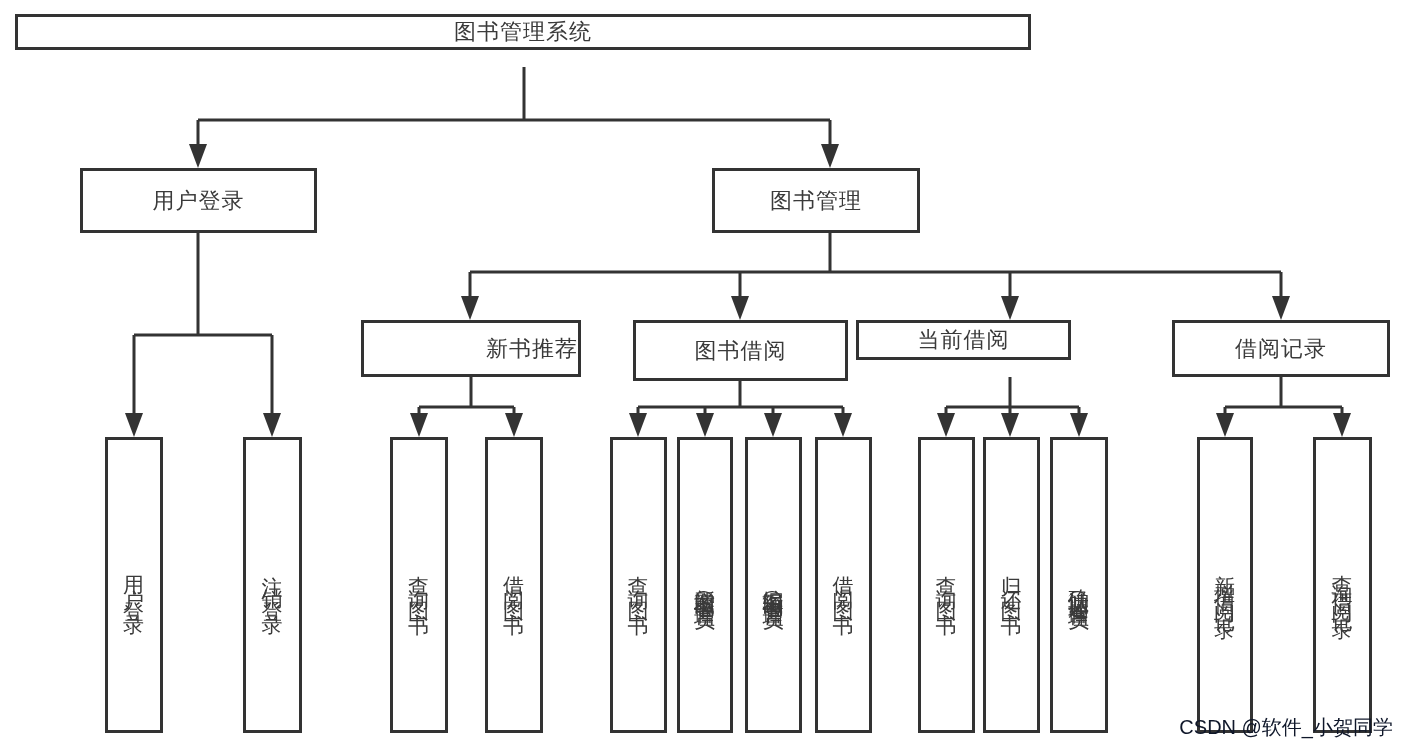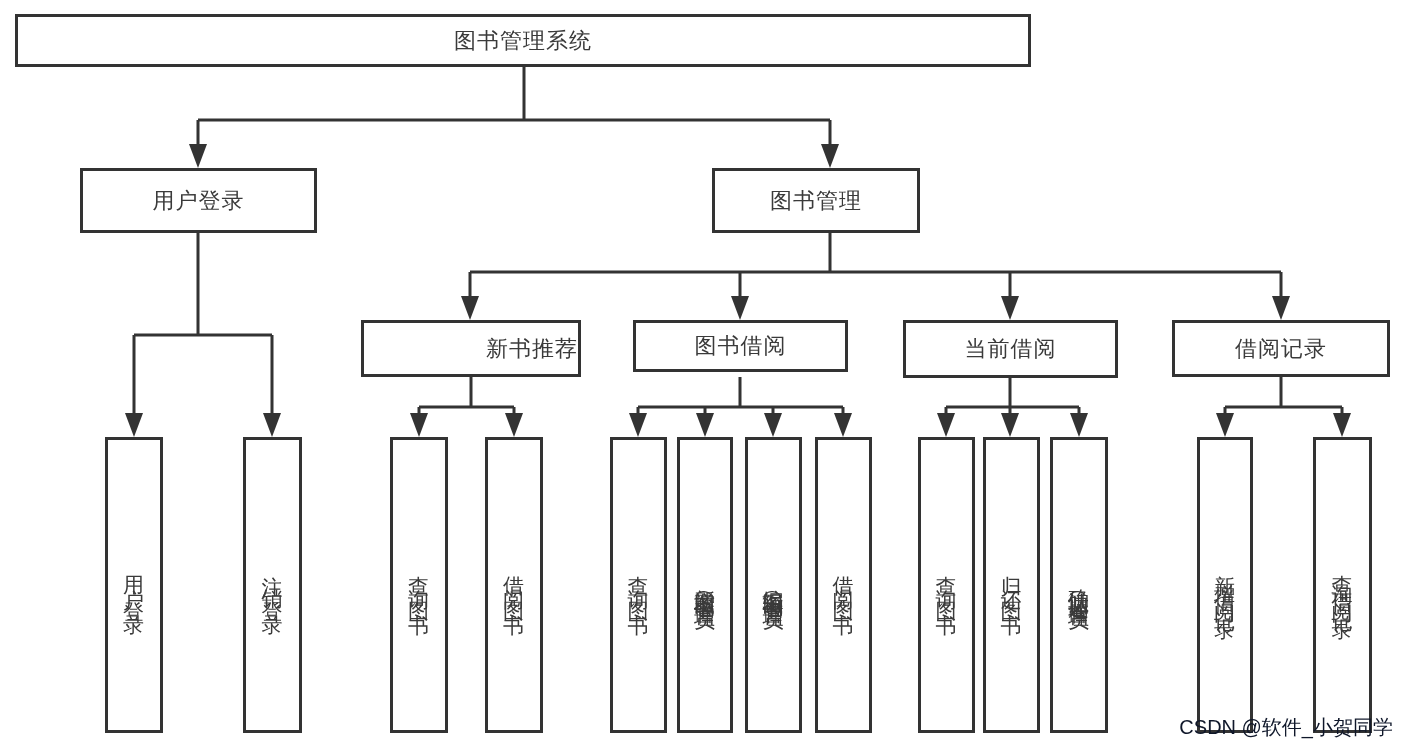--- a/index.html
+++ b/index.html
@@ -95,38 +95,38 @@
       <polygon points="764,413 782,413 773,437"></polygon>
       <polygon points="834,413 852,413 843,437"></polygon>
       <polygon points="937,413 955,413 946,437"></polygon>
       <polygon points="1001,413 1019,413 1010,437"></polygon>
       <polygon points="1070,413 1088,413 1079,437"></polygon>
       <polygon points="1216,413 1234,413 1225,437"></polygon>
       <polygon points="1333,413 1351,413 1342,437"></polygon>
     </g>
   </svg>
 
-  <div class="node" style="left:15px; top:14px; width:1016px; height:53px;text-align:right;">
+  <div class="node" style="left:15px; top:14px; width:1016px; height:36px;text-align:right;">
     <span class="hlabel">图书管理系统</span>
   </div>
 
   <div class="node" style="left:80px; top:168px; width:237px; height:65px;">
     <span class="hlabel">用户登录</span>
   </div>
   <div class="node" style="left:712px; top:168px; width:208px; height:65px;">
     <span class="hlabel">图书管理</span>
   </div>
 
   <div class="node" style="left:361px; top:320px; width:220px; height:57px;justify-content:flex-end;">
     <span class="hlabel">新书推荐</span>
   </div>
-  <div class="node" style="left:633px; top:320px; width:215px; height:52px;">
+  <div class="node" style="left:633px; top:320px; width:215px; height:61px;">
     <span class="hlabel">图书借阅</span>
   </div>
-  <div class="node" style="left:903px; top:320px; width:215px; height:58px;">
+  <div class="node" style="left:856px; top:320px; width:215px; height:40px;">
     <span class="hlabel">当前借阅</span>
   </div>
   <div class="node" style="left:1172px; top:320px; width:218px; height:57px;">
     <span class="hlabel">借阅记录</span>
   </div>
 
   <div class="node leaf sp-lg" style="left:105px; top:437px; width:58px; height:296px;">
     <span class="vlabel">用户登录</span>
   </div>
   <div class="node leaf sp-lg" style="left:243px; top:437px; width:59px; height:296px;">

